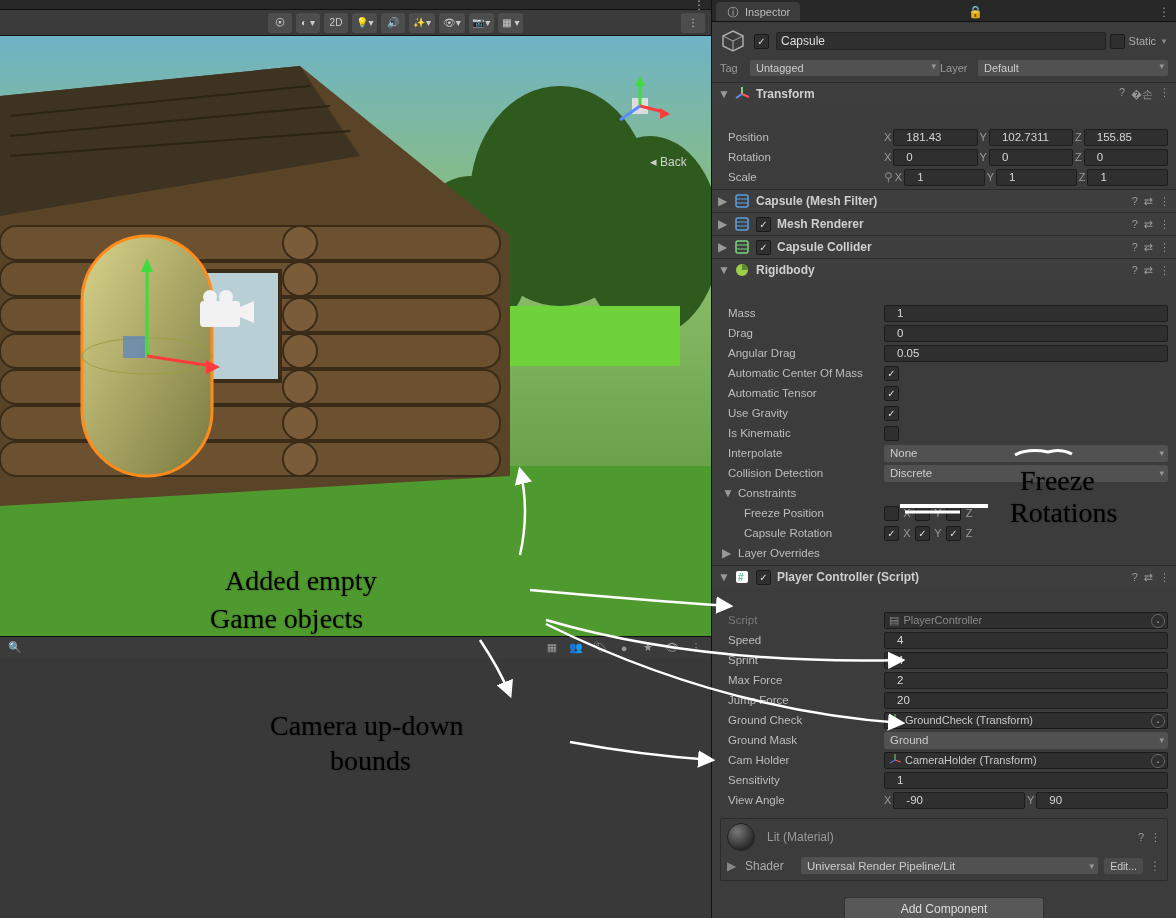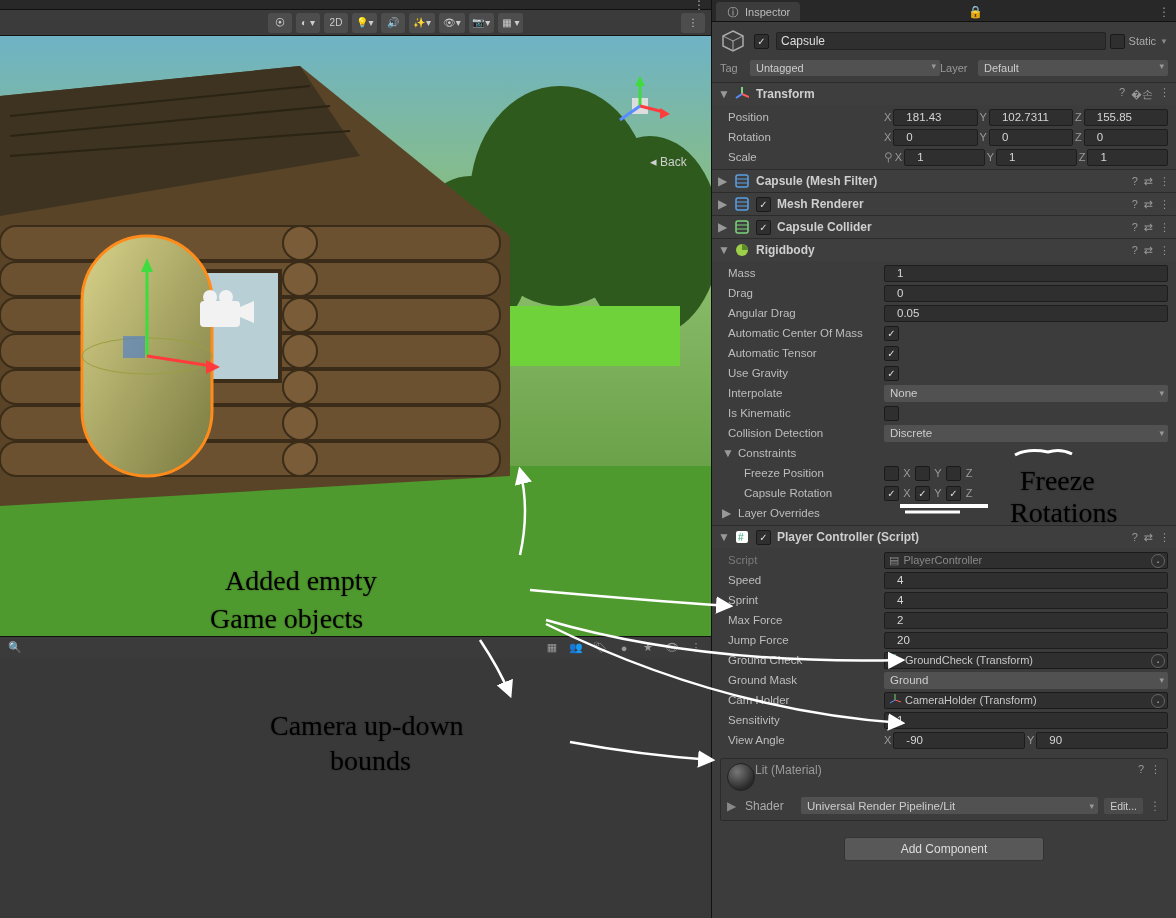--- a/index.html
+++ b/index.html
@@ -38,37 +38,37 @@
   .go-sub{ padding:2px 8px 6px; display:flex; align-items:center; font-size:11px;}
   .go-sub .lbl{ color:#9a9a9a; width:30px;}
   .dd{ background:var(--field); border-radius:2px; padding:2px 16px 2px 6px; color:#ccc; position:relative; min-width:100px;}
   .dd:after{ content:"▾"; position:absolute; right:4px; top:1px; color:#999; font-size:9px;}
   .comp{ border-top:1px solid #2b2b2b; }
   .comp-head{ display:flex; align-items:center; gap:6px; padding:3px 6px; background:#3e3e3e; position:relative;}
   .fold{ width:10px; color:#999; cursor:default;}
   .comp-icon{ width:16px; height:16px; display:flex; align-items:center; justify-content:center;}
   .comp-title{ flex:1; font-weight:600; color:#cfcfcf; font-size:12px;}
   .comp-actions{ display:flex; gap:6px; color:#999; font-size:11px;}
-  .prop-rows{ padding:2px 0;}
+  .prop-rows{ padding:2px 0;margin-top:20px;}
   .prow{ display:flex; align-items:center; padding:1px 8px; min-height:20px; gap:4px;}
   .plabel{ width:160px; color:#bdbdbd; font-size:11.5px; padding-left:8px;}
   .plabel.sub{ padding-left:24px;}
   .pfield{ flex:1; display:flex; gap:2px; align-items:center;}
   .num{ background:var(--field-dark); border:1px solid #1d1d1d; border-radius:2px; color:#d6d6d6; height:17px; padding:0 12px; width:100%; font-size:11.5px;}
   .axis{ color:#9a9a9a; font-size:11px; width:12px; text-align:center;}
   .chk{ width:15px; height:15px; background:var(--field-dark); border:1px solid #1a1a1a; border-radius:2px; display:inline-flex; align-items:center; justify-content:center; color:#ddd; font-size:10px;}
   .chk.on:after{ content:"✓"; }
   .ddfull{ background:var(--field); border-radius:2px; height:17px; flex:1; padding:0 16px 0 6px; display:flex; align-items:center; position:relative; color:#ccc; font-size:11.5px;}
   .ddfull:after{ content:"▾"; position:absolute; right:4px; color:#999; font-size:9px;}
   .objfield{ background:var(--field-dark); border:1px solid #1a1a1a; border-radius:2px; height:17px; flex:1; padding:0 18px 0 4px; display:flex; align-items:center; gap:4px; position:relative; font-size:11px; color:#c8c8c8;}
   .objfield .odot{ position:absolute; right:2px; top:1px; width:14px; height:14px; border:1px solid #666; border-radius:50%; display:flex; align-items:center; justify-content:center;}
   .objfield .odot:after{content:"·"; color:#aaa; font-size:14px; line-height:0;}
   .tiny-icon{width:12px;height:12px;}
   .mat-block{ margin:6px 8px; border:1px solid #2b2b2b; border-radius:2px;}
-  .mat-head{ display:flex; gap:0; padding:4px 6px;}
+  .mat-head{ display:flex; align-items:center; gap:12px; padding:4px 6px;}
   .mat-prev{ width:28px; height:28px; border-radius:14px; background:radial-gradient(circle at 35% 30%,#777,#2a2a2a 70%); border:1px solid #222;}
   .mat-sub{ display:flex; align-items:center; gap:6px; padding:2px 6px 6px 6px;}
   .editbtn{ background:#4b4b4b; border-radius:2px; padding:2px 6px; font-size:10.5px; color:#ccc;}
   .addcomp{ margin:16px auto; width:200px; text-align:center; background:#585858; border:1px solid #333; border-radius:3px; padding:4px 0; color:#ddd; font-size:12px;}
   
   .annot{ position:absolute; pointer-events:none; }
   .hand{ font-family:"Segoe Script","Comic Sans MS",cursive; color:#fff; font-size:28px; line-height:1.05; font-weight:500; text-shadow:0 0 2px rgba(0,0,0,.4);}
   svg text{ font-family:inherit;}
 </style>
 </head>
@@ -398,31 +398,31 @@
                 <span class="chk on"></span>
               </div>
             </div>
           <div class="prow">
               <div class="plabel">Use Gravity</div>
               <div class="pfield">
                 <span class="chk on"></span>
               </div>
             </div>
           <div class="prow">
+              <div class="plabel">Is Kinematic</div>
+              <div class="pfield">
+                <span class="chk"></span>
+              </div>
+            </div>
+          <div class="prow">
               <div class="plabel">Interpolate</div>
               <div class="pfield">
                 <div class="ddfull">
                   <span>None</span>
                 </div>
-              </div>
-            </div>
-          <div class="prow">
-              <div class="plabel">Is Kinematic</div>
-              <div class="pfield">
-                <span class="chk"></span>
               </div>
             </div>
           <div class="prow">
               <div class="plabel">Collision Detection</div>
               <div class="pfield">
                 <div class="ddfull">
                   <span>Discrete</span>
                 </div>
               </div>
             </div>

